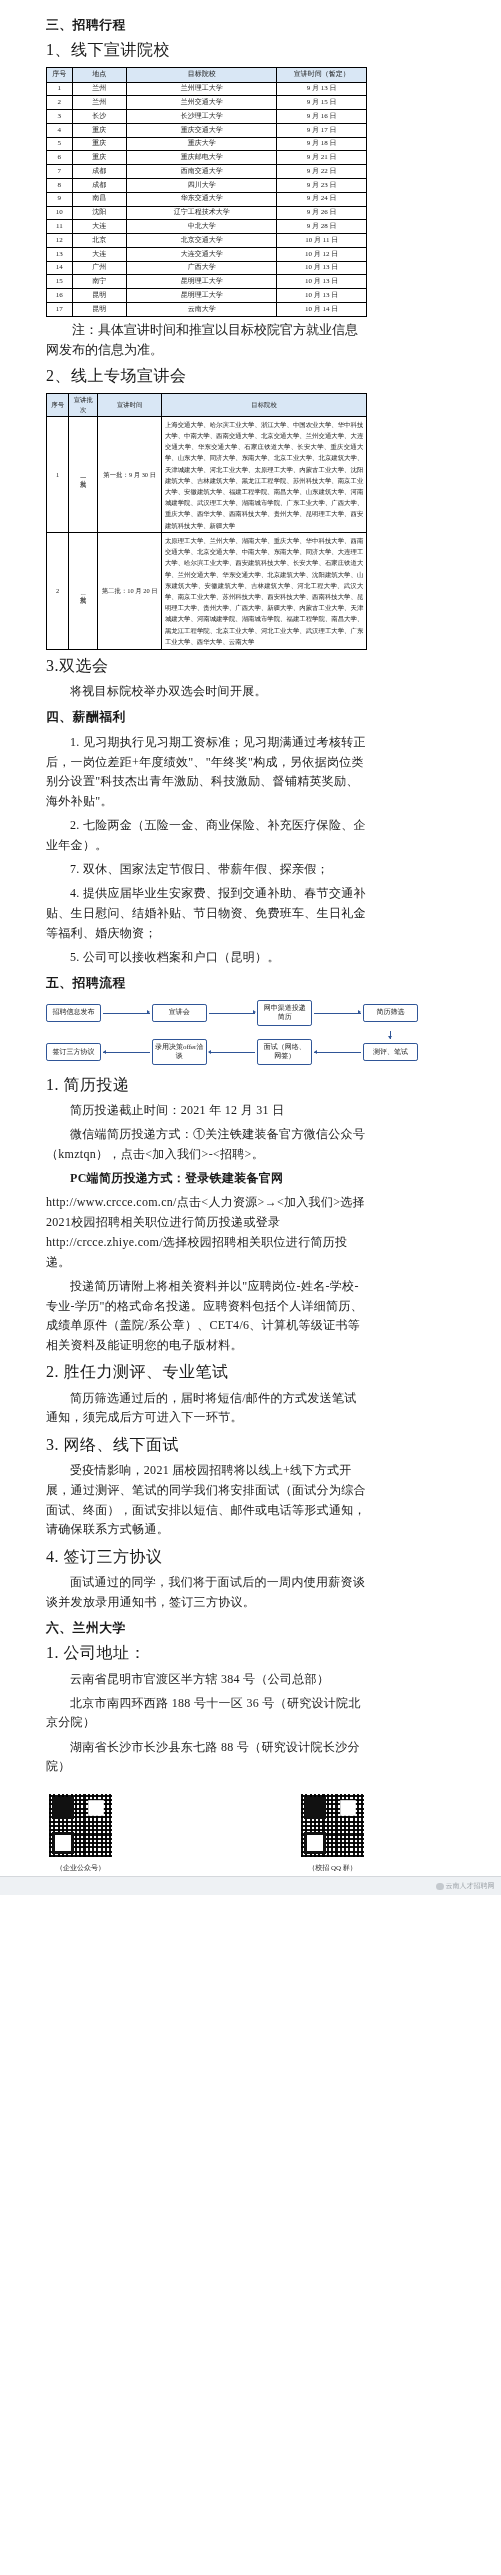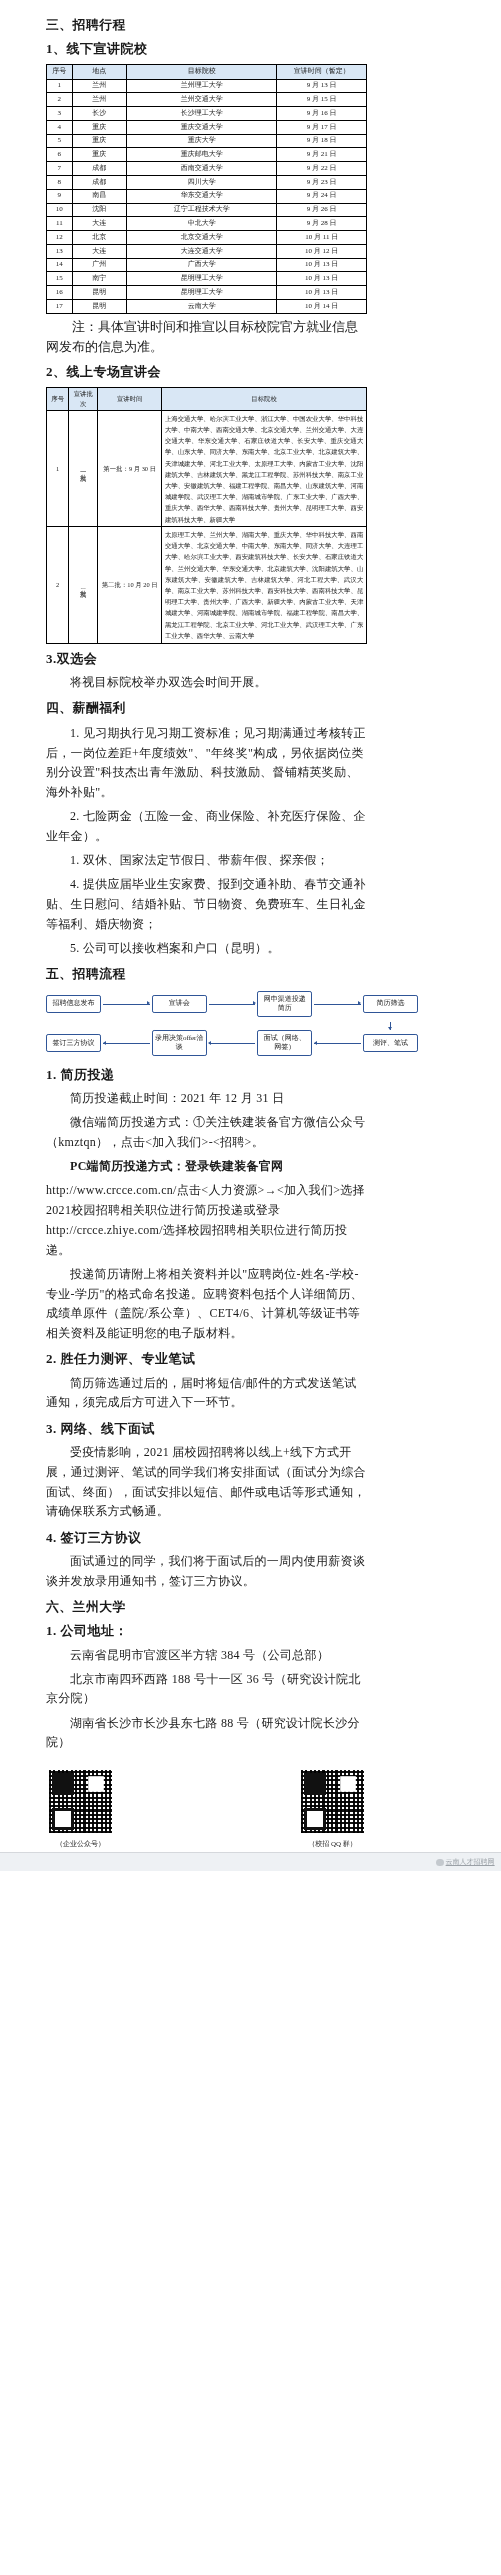--- a/index.html
+++ b/index.html
@@ -16,22 +16,22 @@
     padding:9.6px 46px 0 46px;
     position:relative;
   }
   h2.sec{
     font-size:12.8px;
     font-weight:bold;
     margin:7.4px 0 6.4px 0;
     letter-spacing:0.5px;
   }
   h3.sub{
-    font-size:13px;
-    font-weight:bold;
+    font-size:16px;
+    font-weight:normal;
     margin:6.4px 0 5.3px 0;
     letter-spacing:0.5px;
   }
   p.para{
     font-size:12px;
     line-height:1.65;
     margin:4.3px 0;
     text-indent:2em;
     letter-spacing:0.3px;
   }
@@ -193,21 +193,21 @@
     height:18px;
     background:#eef1f4;
     border-top:0.5px solid #d5d8dc;
     display:flex;
     align-items:center;
     justify-content:flex-end;
     padding-right:7.4px;
     margin-top:3.2px;
   }
   .footbar .wm{
-    font-size:7px;color:#9aa0a6;display:flex;align-items:center;gap:2px;text-decoration:underline;
+    font-size:7px;color:#9aa0a6;display:flex;align-items:center;gap:2px;
   }
   .wmdot{
     width:7.4px;height:7.4px;border-radius:50%;
     background:#c4c9ce;display:inline-block;
   }
 </style>
 </head>
 <body>
 
 <div class="page">
@@ -372,21 +372,21 @@
       </tbody>
   </table>
 
   <h3 class="sub">3.双选会</h3>
   <p class="para">将视目标院校举办双选会时间开展。</p>
 
   <h2 class="sec">四、薪酬福利</h2>
   <div id="welfare-list">
       <p class="para">1. 见习期执行见习期工资标准；见习期满通过考核转正后，一岗位差距+年度绩效"、"年终奖"构成，另依据岗位类别分设置"科技杰出青年激励、科技激励、督铺精英奖励、海外补贴"。</p>
       <p class="para">2. 七险两金（五险一金、商业保险、补充医疗保险、企业年金）。</p>
-      <p class="para">1. 双休、国家法定节假日、带薪年假、探亲假；</p>
+      <p class="para">7. 双休、国家法定节假日、带薪年假、探亲假；</p>
       <p class="para">4. 提供应届毕业生安家费、报到交通补助、春节交通补贴、生日慰问、结婚补贴、节日物资、免费班车、生日礼金等福利、婚庆物资；</p>
       <p class="para">5. 公司可以接收档案和户口（昆明）。</p>
     </div>
 
   <h2 class="sec">五、招聘流程</h2>
 
   <div class="flow">
     <div class="frow">
       <div class="fbox">招聘信息发布</div>
       <div class="arrow"></div>

